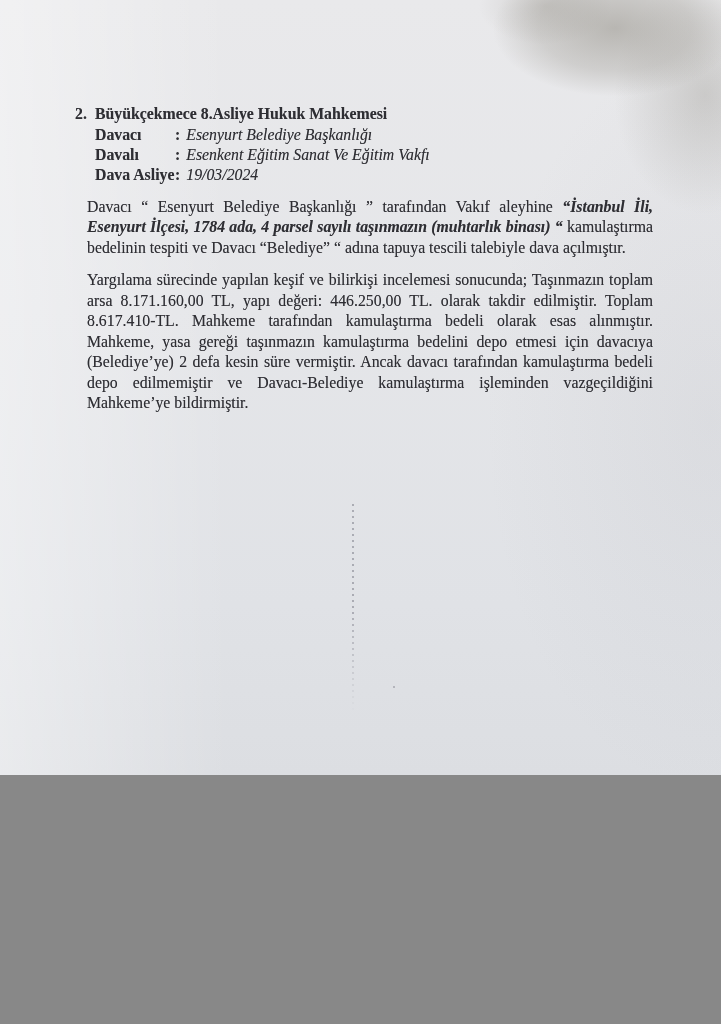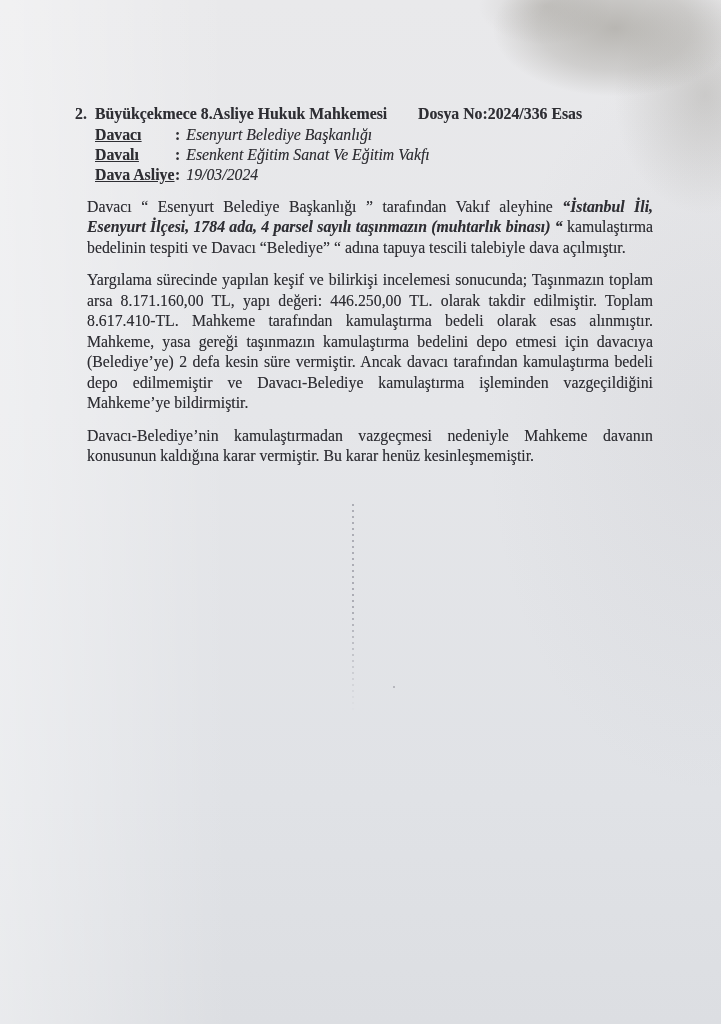--- a/index.html
+++ b/index.html
@@ -1,18 +1,18 @@
 <!DOCTYPE html>
 <html><head>
 <meta charset="utf-8">
 <style>
   html,body{margin:0;padding:0;background:#888;}
   .scan{
     position:relative;
-    width:721px;height:1024px;
+    width:721px;height:775px;
     overflow:hidden;
     font-family:"Liberation Serif", serif;
     color:#2e2e33;
     background:
       radial-gradient(ellipse 170px 95px at 615px 28px, rgba(136,132,122,0.50), rgba(136,132,122,0.26) 45%, rgba(136,132,122,0) 72%),
       radial-gradient(ellipse 130px 170px at 705px 95px, rgba(143,140,132,0.32), rgba(143,140,132,0) 70%),
       radial-gradient(ellipse 95px 55px at 545px 6px, rgba(148,144,136,0.28), rgba(148,144,136,0) 70%),
       radial-gradient(ellipse 300px 500px at 710px 420px, rgba(150,150,158,0.10), rgba(150,150,158,0) 75%),
       linear-gradient(90deg, rgba(255,255,255,0.38), rgba(255,255,255,0) 32%),
       linear-gradient(180deg, #e9e9eb 0%, #e5e6e9 40%, #e0e2e6 78%, #dcdee2 100%);
@@ -20,21 +20,21 @@
   .content{
     position:absolute;left:75px;top:104px;width:578px;
     font-size:15.8px;line-height:20.5px;
     text-shadow:0 0 0.6px rgba(46,46,56,0.45);
   }
   .header-row{position:relative;font-weight:bold;white-space:nowrap;}
   .item-num{display:inline-block;width:20px;}
   .dosya{position:absolute;left:343px;top:0;}
   .fields{margin-left:20px;line-height:20px;}
   .field-row{display:flex;}
-  .field-label{font-weight:bold;min-width:80px;text-decoration:underline;}
+  .field-label{font-weight:bold;min-width:80px;}
   .field-sep{margin-right:6px;font-weight:bold;}
   .field-value{font-weight:normal;font-style:italic;}
   .para{margin:12px 0 0 12px;text-align:justify;}
   .italic-run{font-style:italic;font-weight:600;}
   .crease{
     position:absolute;left:352px;top:504px;width:1.5px;height:208px;
     background:repeating-linear-gradient(180deg, rgba(96,96,110,0.42) 0 2px, rgba(96,96,110,0) 2px 6px);
     -webkit-mask-image:linear-gradient(180deg,#000 0%,#000 50%,transparent 100%);
     mask-image:linear-gradient(180deg,#000 0%,#000 50%,transparent 100%);
   }
@@ -45,21 +45,20 @@
 </style>
 </head>
 <body>
 
 <div class="scan">
 
   <div class="content">
 
     <div class="header-row">
       <span class="item-num">2.</span><span>Büyükçekmece 8.Asliye Hukuk Mahkemesi</span>
-      <span class="dosya">Dosya No:2024/336 Esas</span>
     </div>
 
     <div class="fields">
       <div class="field-row">
         <span class="field-label">Davacı</span>
         <span class="field-sep">:</span>
         <span class="field-value">Esenyurt Belediye Başkanlığı</span>
       </div>
       <div class="field-row">
         <span class="field-label">Davalı</span>
@@ -70,20 +69,19 @@
         <span class="field-label">Dava Asliye</span>
         <span class="field-sep">:</span>
         <span class="field-value">19/03/2024</span>
       </div>
     </div>
 
     <p class="para"><span>Davacı “ Esenyurt Belediye Başkanlığı ” tarafından Vakıf aleyhine </span><span class="italic-run">“İstanbul İli, Esenyurt İlçesi, 1784 ada, 4 parsel sayılı taşınmazın (muhtarlık binası) “</span><span> kamulaştırma bedelinin tespiti ve Davacı “Belediye” “ adına tapuya tescili talebiyle dava açılmıştır.</span></p>
 
     <p class="para">Yargılama sürecinde yapılan keşif ve bilirkişi incelemesi sonucunda; Taşınmazın toplam arsa 8.171.160,00 TL, yapı değeri: 446.250,00 TL. olarak takdir edilmiştir. Toplam 8.617.410-TL. Mahkeme tarafından kamulaştırma bedeli olarak esas alınmıştır. Mahkeme, yasa gereği taşınmazın kamulaştırma bedelini depo etmesi için davacıya (Belediye’ye) 2 defa kesin süre vermiştir. Ancak davacı tarafından kamulaştırma bedeli depo edilmemiştir ve Davacı-Belediye kamulaştırma işleminden vazgeçildiğini Mahkeme’ye bildirmiştir.</p>
 
-    <p class="para">Davacı-Belediye’nin kamulaştırmadan vazgeçmesi nedeniyle Mahkeme davanın konusunun kaldığına karar vermiştir. Bu karar henüz kesinleşmemiştir.</p>
 
   </div>
 
   <div class="crease"></div>
   <div class="speck"></div>
 
 </div>
 
 </body></html>

